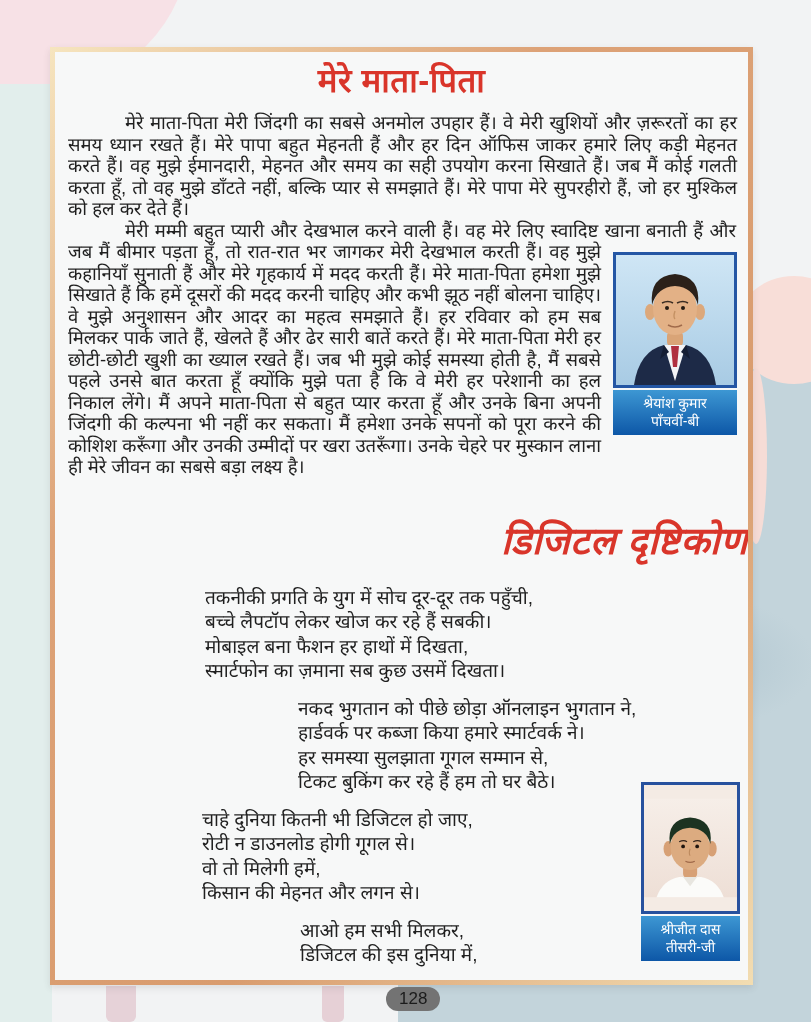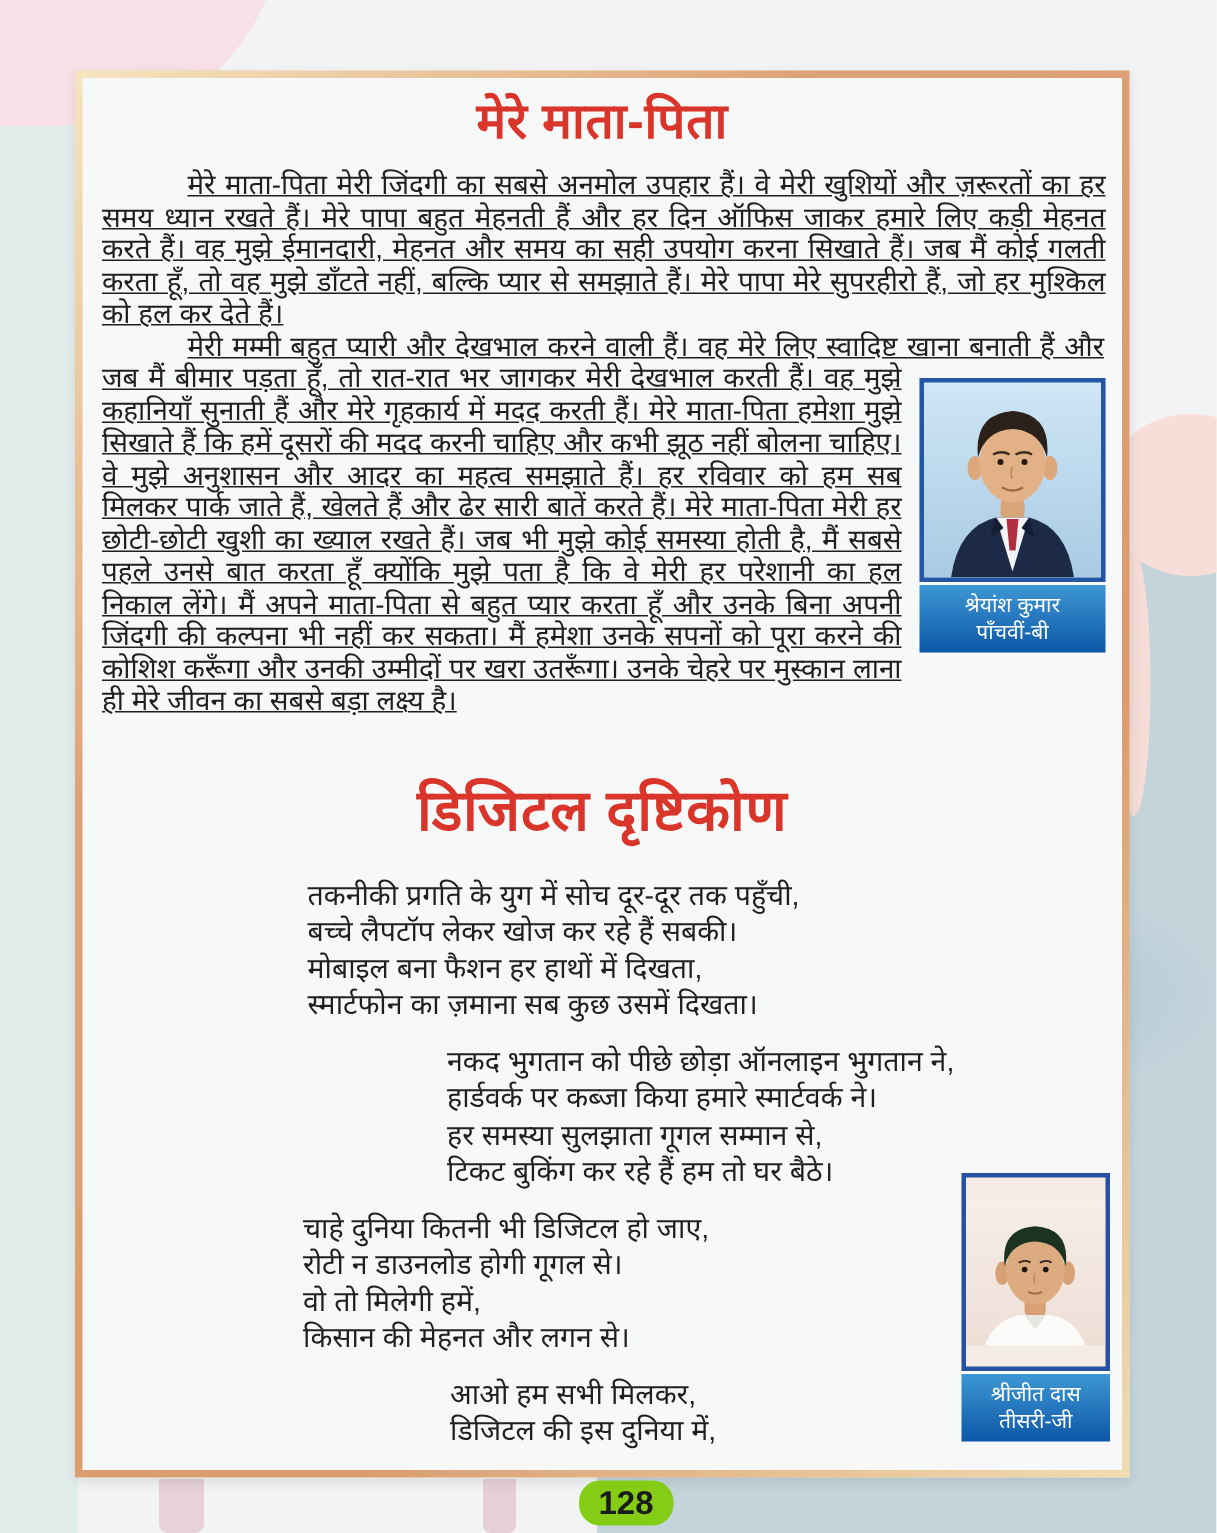--- a/index.html
+++ b/index.html
@@ -32,26 +32,26 @@
     background:linear-gradient(135deg,#f6e5bf 0%,#dda277 30%,#d99c6e 68%,#f2ddb2 100%);
     box-shadow:0 3px 7px rgba(60,60,60,.12);
   }
   .card-inner{
     position:relative;width:693px;height:928px;background:#f7f8f8;overflow:hidden;
   }
   .headline{
     margin:8px 0 0;text-align:center;font-weight:bold;color:#d9352a;
     font-size:33px;line-height:42px;letter-spacing:.5px;
   }
-  .headline2{margin:41px 0 0;text-align:center;font-weight:bold;color:#d9352a;
-    font-size:38px;line-height:44px;letter-spacing:.5px;}
+  .headline2{margin:41px 0 0;text-align:right;font-weight:bold;color:#d9352a;
+    font-size:38px;line-height:44px;letter-spacing:.5px;font-style:italic;}
 
   
   .essay{margin:10px 11px 0 13px;font-size:18.5px;line-height:21.5px;
-    text-align:justify;color:#1f1f1f;text-decoration:underline;}
+    text-align:justify;color:#1f1f1f;}
   .essay p{margin:0;text-indent:57px;}
   .photo-strut{float:right;width:1px;height:32px;}
   .photo-card{float:right;clear:right;width:124px;margin:0 0 5px 12px;text-indent:0;border-radius:28px;}
   .photo-frame{display:block;border:3px solid #2456a4;height:130px;overflow:hidden;background:#bcd9ee;}
   .photo-frame svg{display:block;width:100%;height:100%;}
   .photo-caption{
     display:block;margin-top:2px;text-align:center;color:#ffffff;
     background:linear-gradient(180deg,#3d97d3 0%,#0d57a7 100%);
     font-size:14px;line-height:18px;padding:4px 2px 5px;
   }
@@ -63,22 +63,22 @@
   .stanza-1{margin-left:150px;}
   .stanza-2{margin-left:243px;}
   .stanza-3{margin-left:147px;}
   .stanza-4{margin-left:245px;margin-bottom:0;}
 
   .photo-card-2{position:absolute;top:730px;right:8px;width:99px;z-index:2;}
   .photo-card-2 .photo-frame{border-color:#27519e;height:126px;background:#f4ebe4;}
 
   
   .page-num{
-    position:absolute;z-index:3;left:386px;top:987px;background:#84cc16;
-    border-radius:14px;padding:2px 13px;font-weight:bold;font-size:22px;color:#1b1b1b;
+    position:absolute;z-index:3;left:386px;top:987px;background:#737373;
+    border-radius:14px;padding:2px 13px;font-weight:normal;font-size:17px;color:#1b1b1b;
   }
 </style>
 </head>
 <body>
 
 <div class="bg bg-pink-tl"></div>
 <div class="bg bg-teal-left"></div>
 <div class="bg bg-marble"></div>
 <div class="bg bg-pink-r1"></div>
 <div class="bg bg-pink-r2"></div>

